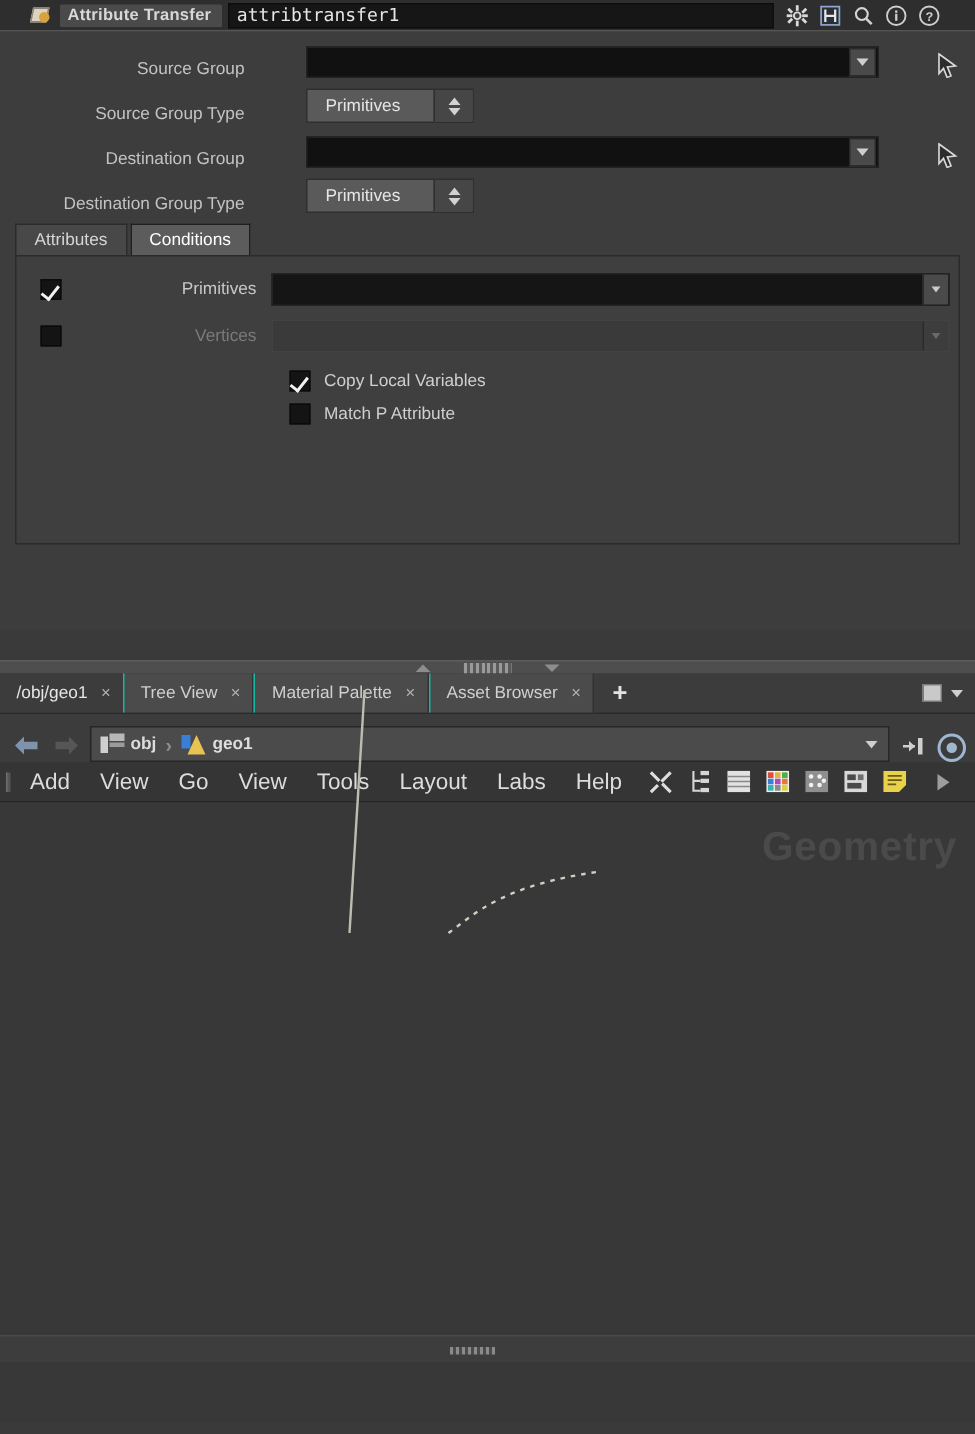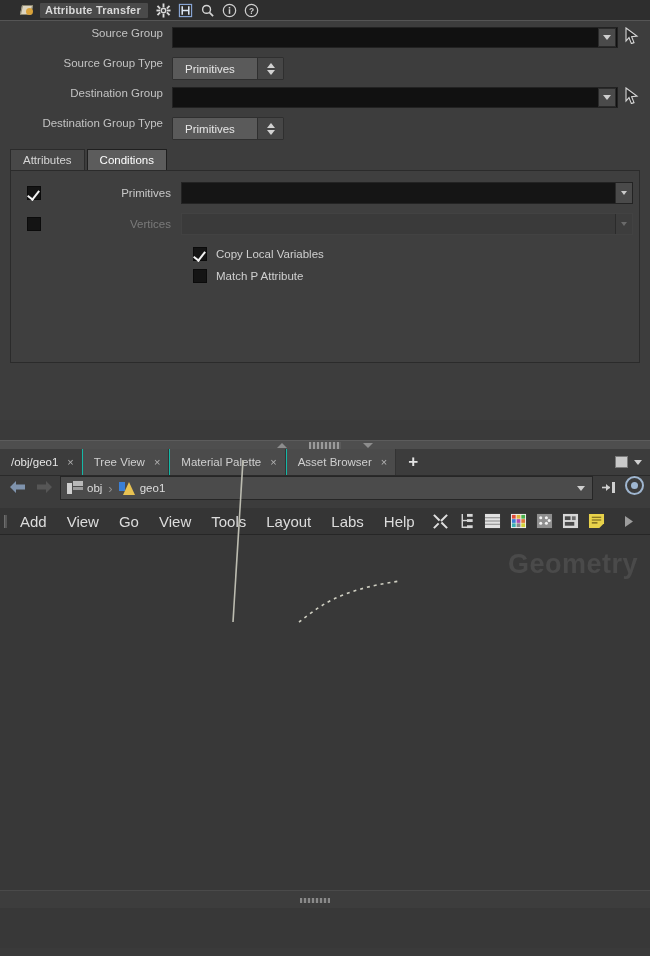--- a/index.html
+++ b/index.html
@@ -34,21 +34,21 @@
     flex: 1; margin-left: 4px; height: 17px; background: #161616;
     border: 1px solid #0d0d0d; color: #e6e6e6;
     font-family: "DejaVu Sans Mono", monospace; font-size: 12px;
     display: flex; align-items: center; padding-left: 5px;
   }
   .pe-title-icons { display: flex; align-items: center; gap: 3px; padding: 0 5px 0 6px; }
   .ti { width: 19px; height: 18px; display: flex; align-items: center; justify-content: center; }
 
   .pe-body { padding: 6px 6px 0 6px; }
 
-  .prow { display: flex; align-items: flex-start; height: 25px; margin-bottom: 5px; }
+  .prow { display: flex; align-items: flex-end; height: 25px; margin-bottom: 5px; gap: 32px; }
   .plabel {
     width: 166px; text-align: right; padding-right: 9px;
     color: #c3c3c3; font-size: 11.5px; white-space: nowrap;
   }
   .pfield {
     flex: 1; height: 21px; background: #111; border: 1px solid #222;
     display: flex; align-items: center;
   }
   .pfield-inner { flex: 1; height: 100%; }
   .pmenu-btn {
@@ -129,21 +129,21 @@
   .nav-tabs { height: 27px; background: #3c3c3c; display: flex; align-items: stretch; border-bottom: 1px solid #2a2a2a; }
   .ntab { display: flex; align-items: center; padding: 0 8px 0 11px; font-size: 11.5px; color: #d0d0d0; }
   .ntab.active { background: #3c3c3c; color: #e6e6e6; }
   .ntab.inactive { background: #4b4b4b; border-left: 1px solid #14b8a6; border-right: 1px solid #333; }
   .ntab .x { margin-left: 9px; color: #b4b4b4; font-size: 11px; }
   .ntab-plus { display: flex; align-items: center; padding: 0 12px; color: #e3e3e3; font-size: 17px; font-weight: bold; }
   .ntab-spacer { flex: 1; }
   .ntab-right { display: flex; align-items: center; gap: 6px; padding-right: 8px; }
   .ntab-sq { width: 13px; height: 12px; background: #c9c9c9; border: 1px solid #7a7a7a; }
 
-  .path-bar { height: 32px; background: #3c3c3c; display: flex; align-items: flex-start; padding: 0 6px; gap: 5px; }
+  .path-bar { height: 32px; background: #3c3c3c; display: flex; align-items: flex-end; padding: 0 6px; gap: 5px; font-weight: bold; }
   .pb-arrow { width: 22px; height: 22px; display: flex; align-items: center; justify-content: center; }
   .pb-field {
     flex: 1; height: 24px; background: #4b4b4b; border: 1px solid #262626;
     display: flex; align-items: center; padding-left: 6px; gap: 3px;
   }
   .pb-icon-obj { width: 17px; height: 15px; position: relative; flex: none; }
   .pb-icon-obj .b1 { position: absolute; left: 0; top: 2px; width: 5px; height: 11px; background: #cfcfcf; }
   .pb-icon-obj .b2 { position: absolute; left: 6px; top: 0px; width: 10px; height: 5px; background: #b8b8b8; }
   .pb-icon-obj .b3 { position: absolute; left: 6px; top: 6px; width: 10px; height: 3px; background: #9b9b9b; }
   .pb-seg { color: #ddd; font-size: 11.5px; }
@@ -183,20 +183,21 @@
 <body>
 
 <div id="param-editor">
 
   <div class="pe-titlebar">
     <div class="pe-title-icon">
       <div class="sheet"></div>
         <div class="blob"></div>
     </div>
     <div class="pe-title-text">Attribute Transfer</div>
+    <div class="pe-name-field">attribtransfer1</div>
     <div class="pe-title-icons">
       <div class="ti">
         <svg width="15" height="15" viewBox="0 0 16 16">
             <g fill="#d9d9d9">
           <circle cx="8" cy="8" r="2.4" fill="#3a3a3a" stroke="#d9d9d9" stroke-width="1.4"></circle>
           <rect x="7" y="0.5" width="2" height="4"></rect>
               <rect x="7" y="11.5" width="2" height="4"></rect>
           <rect x="0.5" y="7" width="4" height="2"></rect>
               <rect x="11.5" y="7" width="4" height="2"></rect>
           <rect x="2" y="2.5" width="2" height="4" transform="rotate(-45 3 4.5)"></rect>

